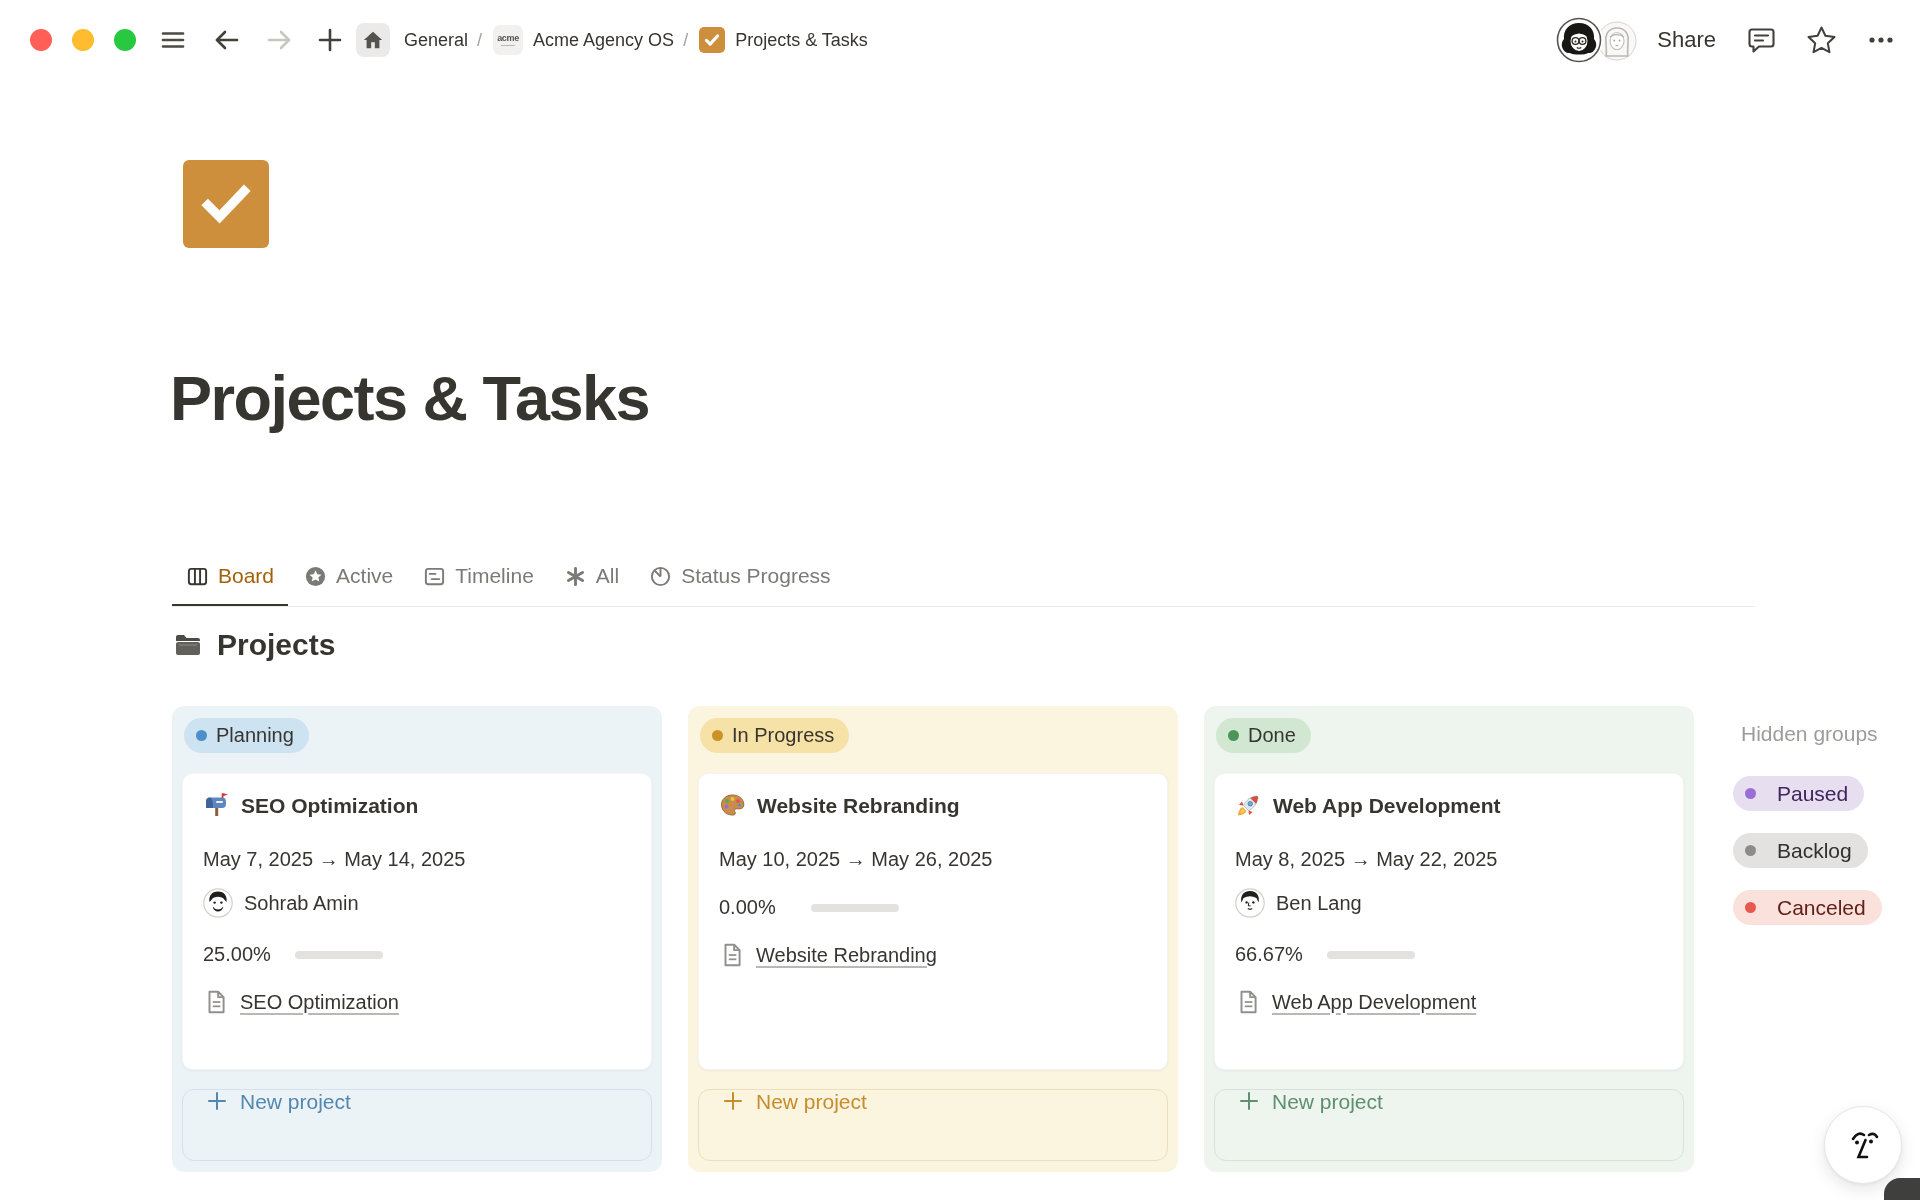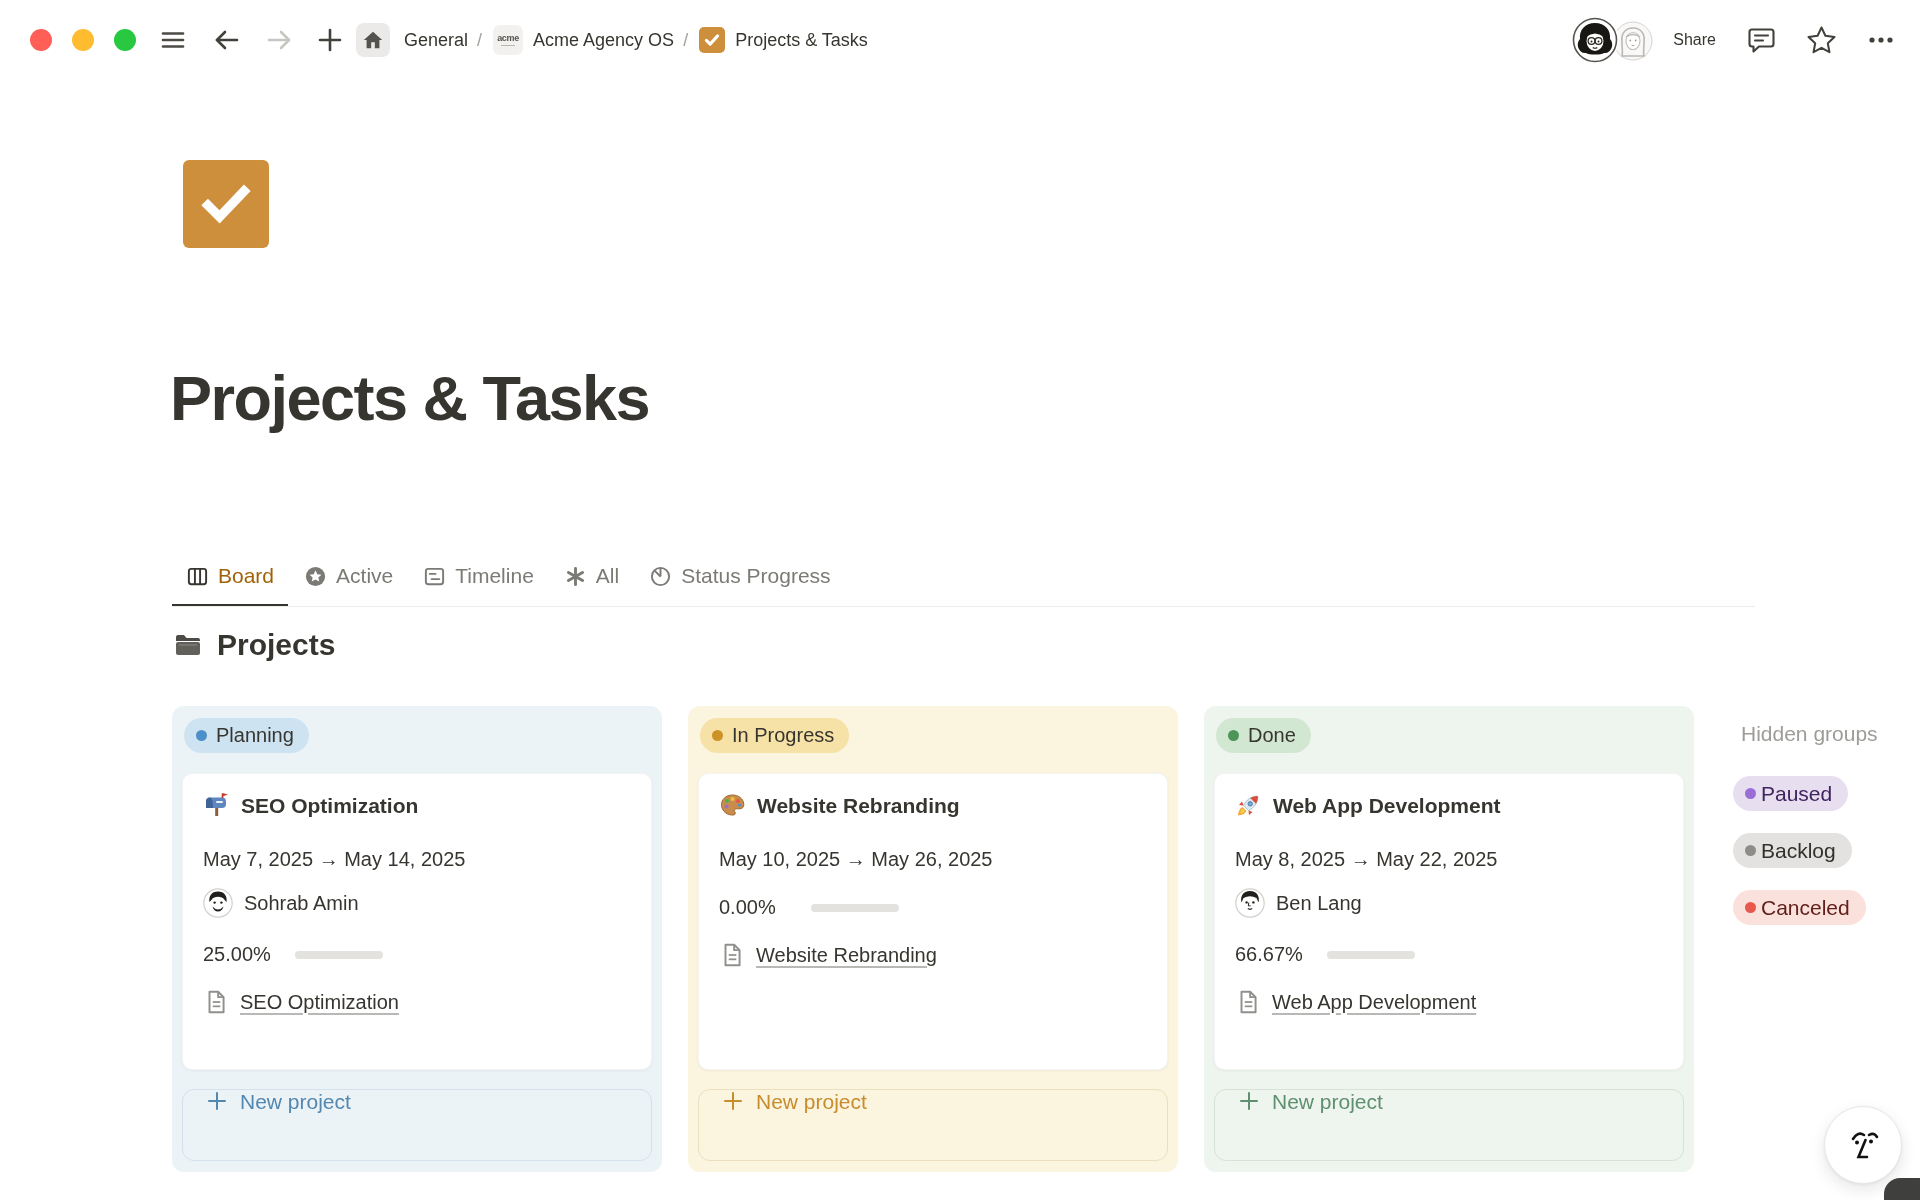--- a/index.html
+++ b/index.html
@@ -24,21 +24,21 @@
   .acme-chip span { font-size:9px; font-weight:700; color:#55534E; line-height:9px; letter-spacing:-0.3px; }
   .acme-chip i { display:block; width:14px; height:1px; background:#B9B6B0; margin-top:2px; }
   .crumb.b2 { margin-left:10px; }
   .check-chip { margin-left:10px; width:26px; height:26px; border-radius:5px; display:flex; align-items:center; justify-content:center; }
   .crumb.b3 { margin-left:10px; }
 
   .tb-right { position:absolute; right:22px; top:0; height:80px; display:flex; align-items:center; }
   .avatars { position:relative; width:84px; height:48px; cursor:pointer; }
   .avatar2 { position:absolute; left:42px; top:5px; opacity:.8; }
   .avatar1 { position:absolute; left:0; top:0; }
-  .share { font-size:16px; margin-left:18px; cursor:pointer; }
+  .share { font-size:22px; margin-left:18px; cursor:pointer; }
   .cmt { margin-left:30px; cursor:pointer; }
   .fav { margin-left:28px; cursor:pointer; }
   .more { margin-left:26px; cursor:pointer; }
 
   
   .page-icon { position:absolute; left:183px; top:160px; width:86px; height:88px; border-radius:6px; display:flex; align-items:center; justify-content:center; cursor:pointer; }
   h1.page-title { position:absolute; left:170px; top:362px; font-size:63px; font-weight:700; letter-spacing:-1.5px; color:#37352F; }
 
   
   .tabs { position:absolute; left:172px; top:548px; display:flex; gap:2px; }
@@ -68,21 +68,21 @@
   .bar { width:88px; height:8px; border-radius:4px; background:#E3E2DF; overflow:hidden; }
   .bar-fill { height:8px; border-radius:4px; background:var(--progress-fill,#5D976B); width:0; }
   .link { font-weight:500; text-decoration:underline; text-decoration-color:rgba(55,53,47,0.35); text-underline-offset:4px; color:#37352F; cursor:pointer; }
   .avatar-sm { flex:none; }
 
   .new-project { margin:19px 10px 0 10px; height:72px; border:1.5px solid var(--button-border,#E0DFDC); border-radius:12px; display:flex; align-items:flex-start; gap:12px; padding-left:23px; font-size:21px; color:var(--accent,#787774); cursor:pointer; background:transparent; width:470px; }
 
   
   .hidden-groups { position:absolute; left:1733px; top:714px; display:flex; flex-direction:column; align-items:flex-start; }
   .hidden-label { margin:8px 0 30px 8px; font-size:21px; color:#9E9C98; white-space:nowrap; }
-  .hg-pill { display:inline-flex; align-items:center; gap:5px; height:35px; border-radius:18px; padding:0 16px 0 12px; background:var(--pill-bg,#E3E2E0); font-size:21px; font-weight:500; color:var(--text,#37352F); cursor:pointer; }
+  .hg-pill { display:inline-flex; align-items:center; gap:21px; height:35px; border-radius:18px; padding:0 16px 0 12px; background:var(--pill-bg,#E3E2E0); font-size:21px; font-weight:500; color:var(--text,#37352F); cursor:pointer; }
   .hg-pill + .hg-pill { margin-top:22px;justify-content:center; }
 
   
   .ai-btn { position:absolute; left:1824px; top:1106px; width:78px; height:78px; border-radius:50%; background:#fff; border:1px solid #E8E7E4; box-shadow:0 6px 16px rgba(15,15,15,0.10), 0 1px 3px rgba(15,15,15,0.06); display:flex; align-items:center; justify-content:center; cursor:pointer; }
   .corner-shape { position:absolute; right:-6px; bottom:-8px; width:42px; height:30px; background:#3F3F3D; border-radius:16px 0 0 0; }
 
   svg { display:block; }
 </style>
 </head>
 <body>

